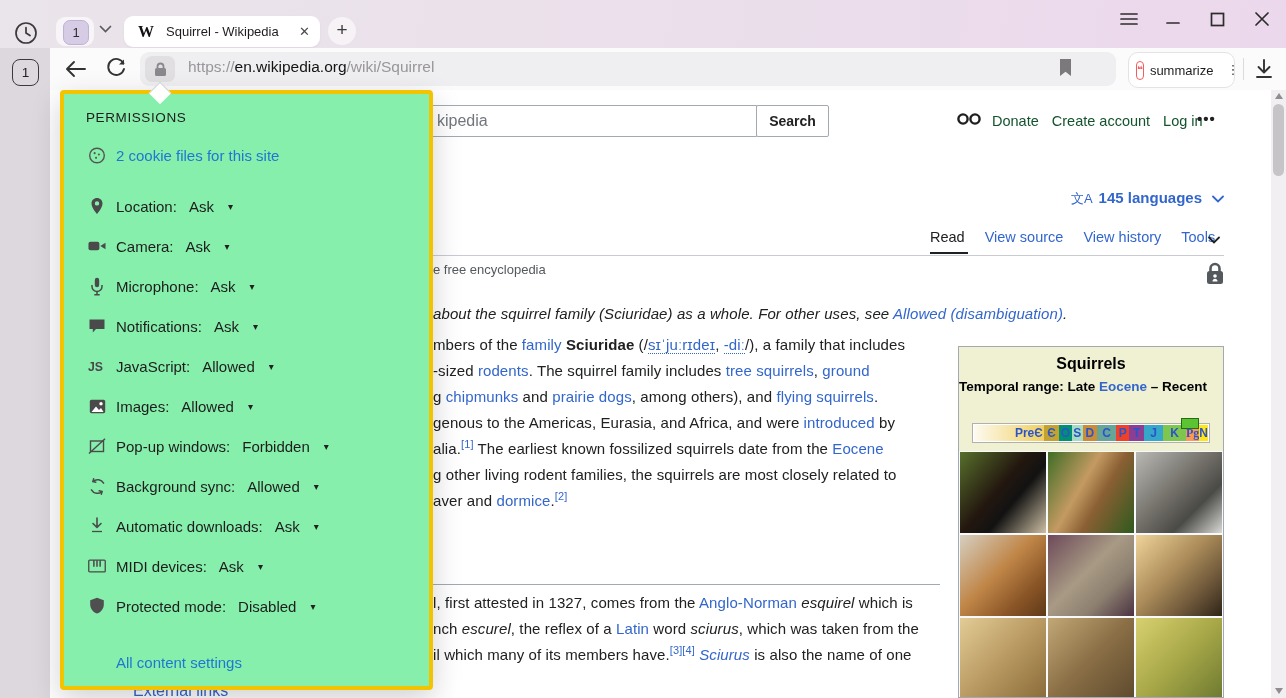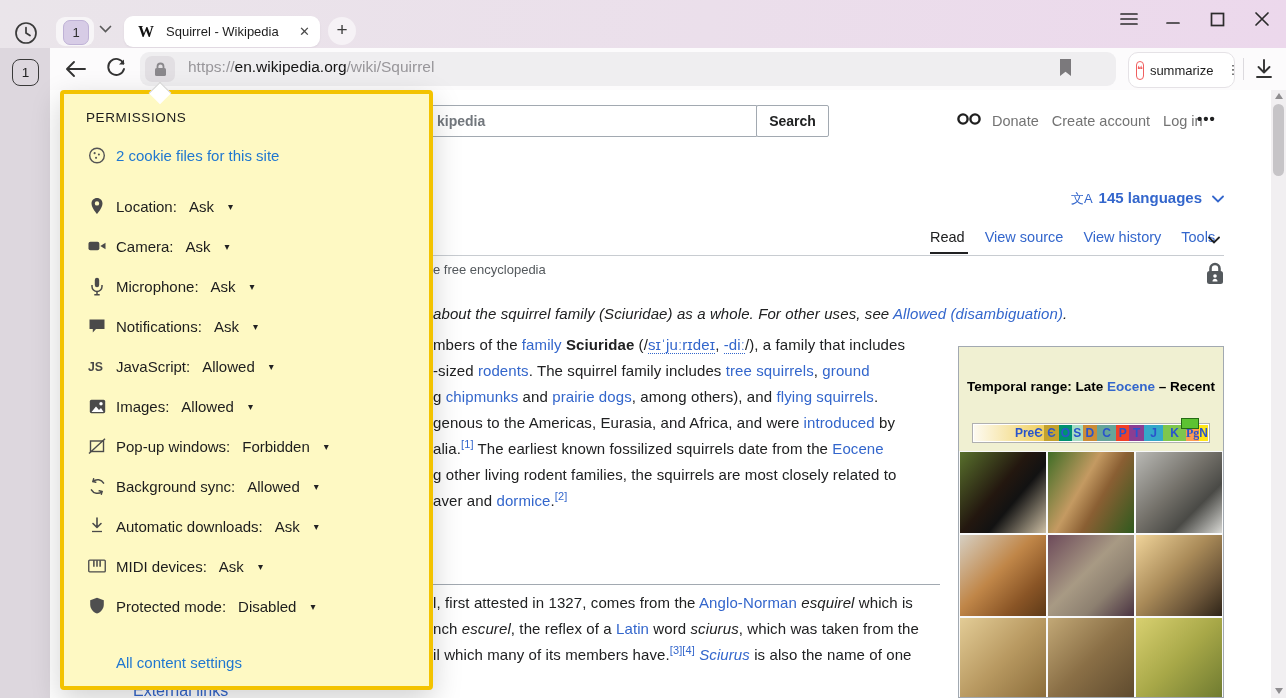--- a/index.html
+++ b/index.html
@@ -49,26 +49,26 @@
   #download-btn{left:1253px;top:57px;}
   
   #page{left:50px;top:90px;width:1221px;height:608px;background:#fff;}
   #scrollbar{left:1271px;top:90px;width:15px;height:608px;background:#f1eff1;}
   #scroll-up{left:1275px;top:93px;width:0;height:0;border-left:4px solid transparent;
     border-right:4px solid transparent;border-bottom:6px solid #8f8d90;}
   #scroll-thumb{left:1273px;top:104px;width:11px;height:72px;background:#c6c4c7;border-radius:6px;}
   #scroll-down{left:1275px;top:688px;width:0;height:0;border-left:4px solid transparent;
     border-right:4px solid transparent;border-top:6px solid #8f8d90;}
   #search-input{left:420px;top:105px;width:337px;height:32px;border:1px solid #a2a9b1;background:#fff;
-    box-sizing:border-box;font-size:14px;color:#72777d;line-height:30px;padding-left:16px;border-radius:2px 0 0 2px;font-weight:bold;}
+    box-sizing:border-box;font-size:16px;color:#72777d;line-height:30px;padding-left:16px;border-radius:2px 0 0 2px;}
   #search-btn{left:756px;top:105px;width:73px;height:32px;border:1px solid #a2a9b1;background:#fff;
     box-sizing:border-box;font-size:14px;font-weight:bold;color:#202122;text-align:center;line-height:30px;border-radius:2px;}
   #appearance-btn{left:956px;top:112px;}
   #top-links{left:992px;top:113px;display:flex;gap:13px;font-size:14.5px;}
-  #top-links a{color:#737373;text-decoration:none;white-space:nowrap;text-align:right;}
+  #top-links a{color:#14532d;text-decoration:none;white-space:nowrap;text-align:right;}
   #more-dots{left:1197px;top:110px;font-size:15px;font-weight:bold;color:#202122;letter-spacing:1px;}
   #lang-row{left:930px;top:189px;width:294px;text-align:right;color:#3366cc;font-size:15px;font-weight:bold;}
   #lang-icon{font-weight:normal;font-size:13px;margin-right:6px;}
   #lang-caret{margin-left:10px;}
   #view-tabs{left:930px;top:229px;display:flex;gap:20px;font-size:14.5px;align-items:center;}
   .vtab{color:#3366cc;white-space:nowrap;} .vtab.active{color:#202122;}
   #read-underline{left:930px;top:252px;width:38px;height:2px;background:#202122;}
   #tools-caret{left:1208px;top:236px;}
   #content-topline{left:433px;top:255px;width:791px;height:1px;background:#c8ccd1;}
   #tagline{left:433px;top:262px;font-size:13px;color:#54595d;white-space:nowrap;}
@@ -80,32 +80,32 @@
   .s-a{color:#3366cc;} .s-ai{color:#3366cc;font-style:italic;} .s-b{font-weight:bold;}
   .s-i{font-style:italic;} .s-sup{color:#3366cc;font-size:11px;vertical-align:super;line-height:0;}
   .s-ipa{color:#3366cc;border-bottom:1px dotted #3366cc;}
   #section-rule{left:433px;top:584px;width:507px;height:1px;background:#a2a9b1;}
   #toc-item{left:133px;top:682px;font-size:16px;color:#3366cc;white-space:nowrap;}
   
   #infobox{left:958px;top:346px;width:266px;height:352px;border:1px solid #a2a9b1;background:#f8f9fa;
     box-sizing:border-box;overflow:hidden;}
   #infobox-header{position:absolute;left:0;top:0;width:100%;height:104px;background:#f0f0d2;}
   #infobox-title{position:absolute;left:0;top:8px;width:100%;text-align:center;font-size:16px;font-weight:bold;color:#000;}
-  #infobox-temporal{position:absolute;left:0;top:32px;width:100%;text-align:center;font-size:13.5px;font-weight:bold;color:#000;}
+  #infobox-temporal{position:absolute;left:0;top:32px;width:100%;font-size:13.5px;font-weight:bold;color:#000;}
   #infobox-temporal a{color:#3366cc;text-decoration:none;}
   #timeline{position:absolute;left:13px;top:76px;width:238px;height:20px;background:#fff;
     border:1px solid #b0b0b0;box-sizing:border-box;display:flex;align-items:stretch;padding:1px;}
   .tseg{display:inline-flex;align-items:center;justify-content:center;font-size:12px;font-weight:bold;
     color:#2a54cc;overflow:visible;white-space:nowrap;}
   #range-marker{position:absolute;right:10px;top:-6px;width:16px;height:9px;background:#5cc332;border:1px solid #256b14;}
   #photo-grid{position:absolute;left:1px;top:105px;width:262px;height:246px;display:flex;flex-wrap:wrap;gap:2px;
     background:#f8f9fa;overflow:hidden;}
   .pcell{width:86px;height:81px;}
   
-  #perm-panel{left:60px;top:90px;width:373px;height:600px;background:#fef9c3;border:4px solid #f3c300;
+  #perm-panel{left:60px;top:90px;width:373px;height:600px;background:#86efac;border:4px solid #f3c300;
     border-radius:4px;box-sizing:border-box;box-shadow:0 10px 30px rgba(0,0,0,.18);z-index:10;}
   #panel-notch{position:absolute;left:88px;top:-9px;width:15px;height:15px;background:#fff;
     transform:rotate(45deg);border-top:1px solid #d2d2d2;border-left:1px solid #d2d2d2;}
   #perm-title{position:absolute;left:22px;top:16px;font-size:13.5px;color:#1d1d1d;letter-spacing:.6px;font-weight:500;}
   #cookie-row{position:absolute;left:24px;top:52px;display:flex;align-items:center;gap:10px;}
   #cookie-link{font-size:15px;color:#1f77d0;white-space:nowrap;}
   #perm-list{position:absolute;left:24px;top:92px;width:320px;}
   .prow{height:40px;display:flex;align-items:center;gap:10px;}
   .picon{width:18px;height:18px;display:inline-flex;align-items:center;justify-content:center;}
   .plabel{font-size:15px;color:#1d1d1d;white-space:nowrap;}
@@ -268,20 +268,21 @@
 <div class="abs" id="section-rule"></div>
 <div class="abs" id="etym">
     <div class="tl"><span class="s-p">l, first attested in 1327, comes from the </span><span class="s-a">Anglo-Norman</span><span class="s-p"> </span><span class="s-i">esquirel</span><span class="s-p"> which is</span></div>
     <div class="tl"><span class="s-p">nch </span><span class="s-i">escurel</span><span class="s-p">, the reflex of a </span><span class="s-a">Latin</span><span class="s-p"> word </span><span class="s-i">sciurus</span><span class="s-p">, which was taken from the</span></div>
     <div class="tl"><span class="s-p">il which many of its members have.</span><span class="s-sup">[3][4]</span><span class="s-p"> </span><span class="s-ai">Sciurus</span><span class="s-p"> is also the name of one</span></div>
   </div>
 <div class="abs" id="toc-item">External links</div>
 
 <div class="abs" id="infobox">
   <div id="infobox-header"></div>
+  <div id="infobox-title">Squirrels</div>
   <div id="infobox-temporal">
     <span>Temporal range: Late </span><a>Eocene</a><span> – Recent</span>
   </div>
   <div id="timeline">
     <div id="range-marker" style="background: rgb(92, 195, 50);"></div>
   <span class="tseg" style="background: linear-gradient(90deg, rgb(253, 250, 240), rgb(240, 208, 96)); width: 34px; padding-left: 40px;">PreЄ</span>
       <span class="tseg" style="background: rgb(195, 162, 46); width: 18px;">Є</span>
       <span class="tseg" style="background: rgb(0, 146, 112); width: 14px;">O</span>
       <span class="tseg" style="background: rgb(166, 220, 195); width: 13px;">S</span>
       <span class="tseg" style="background: rgb(203, 140, 55); width: 16px;">D</span>

